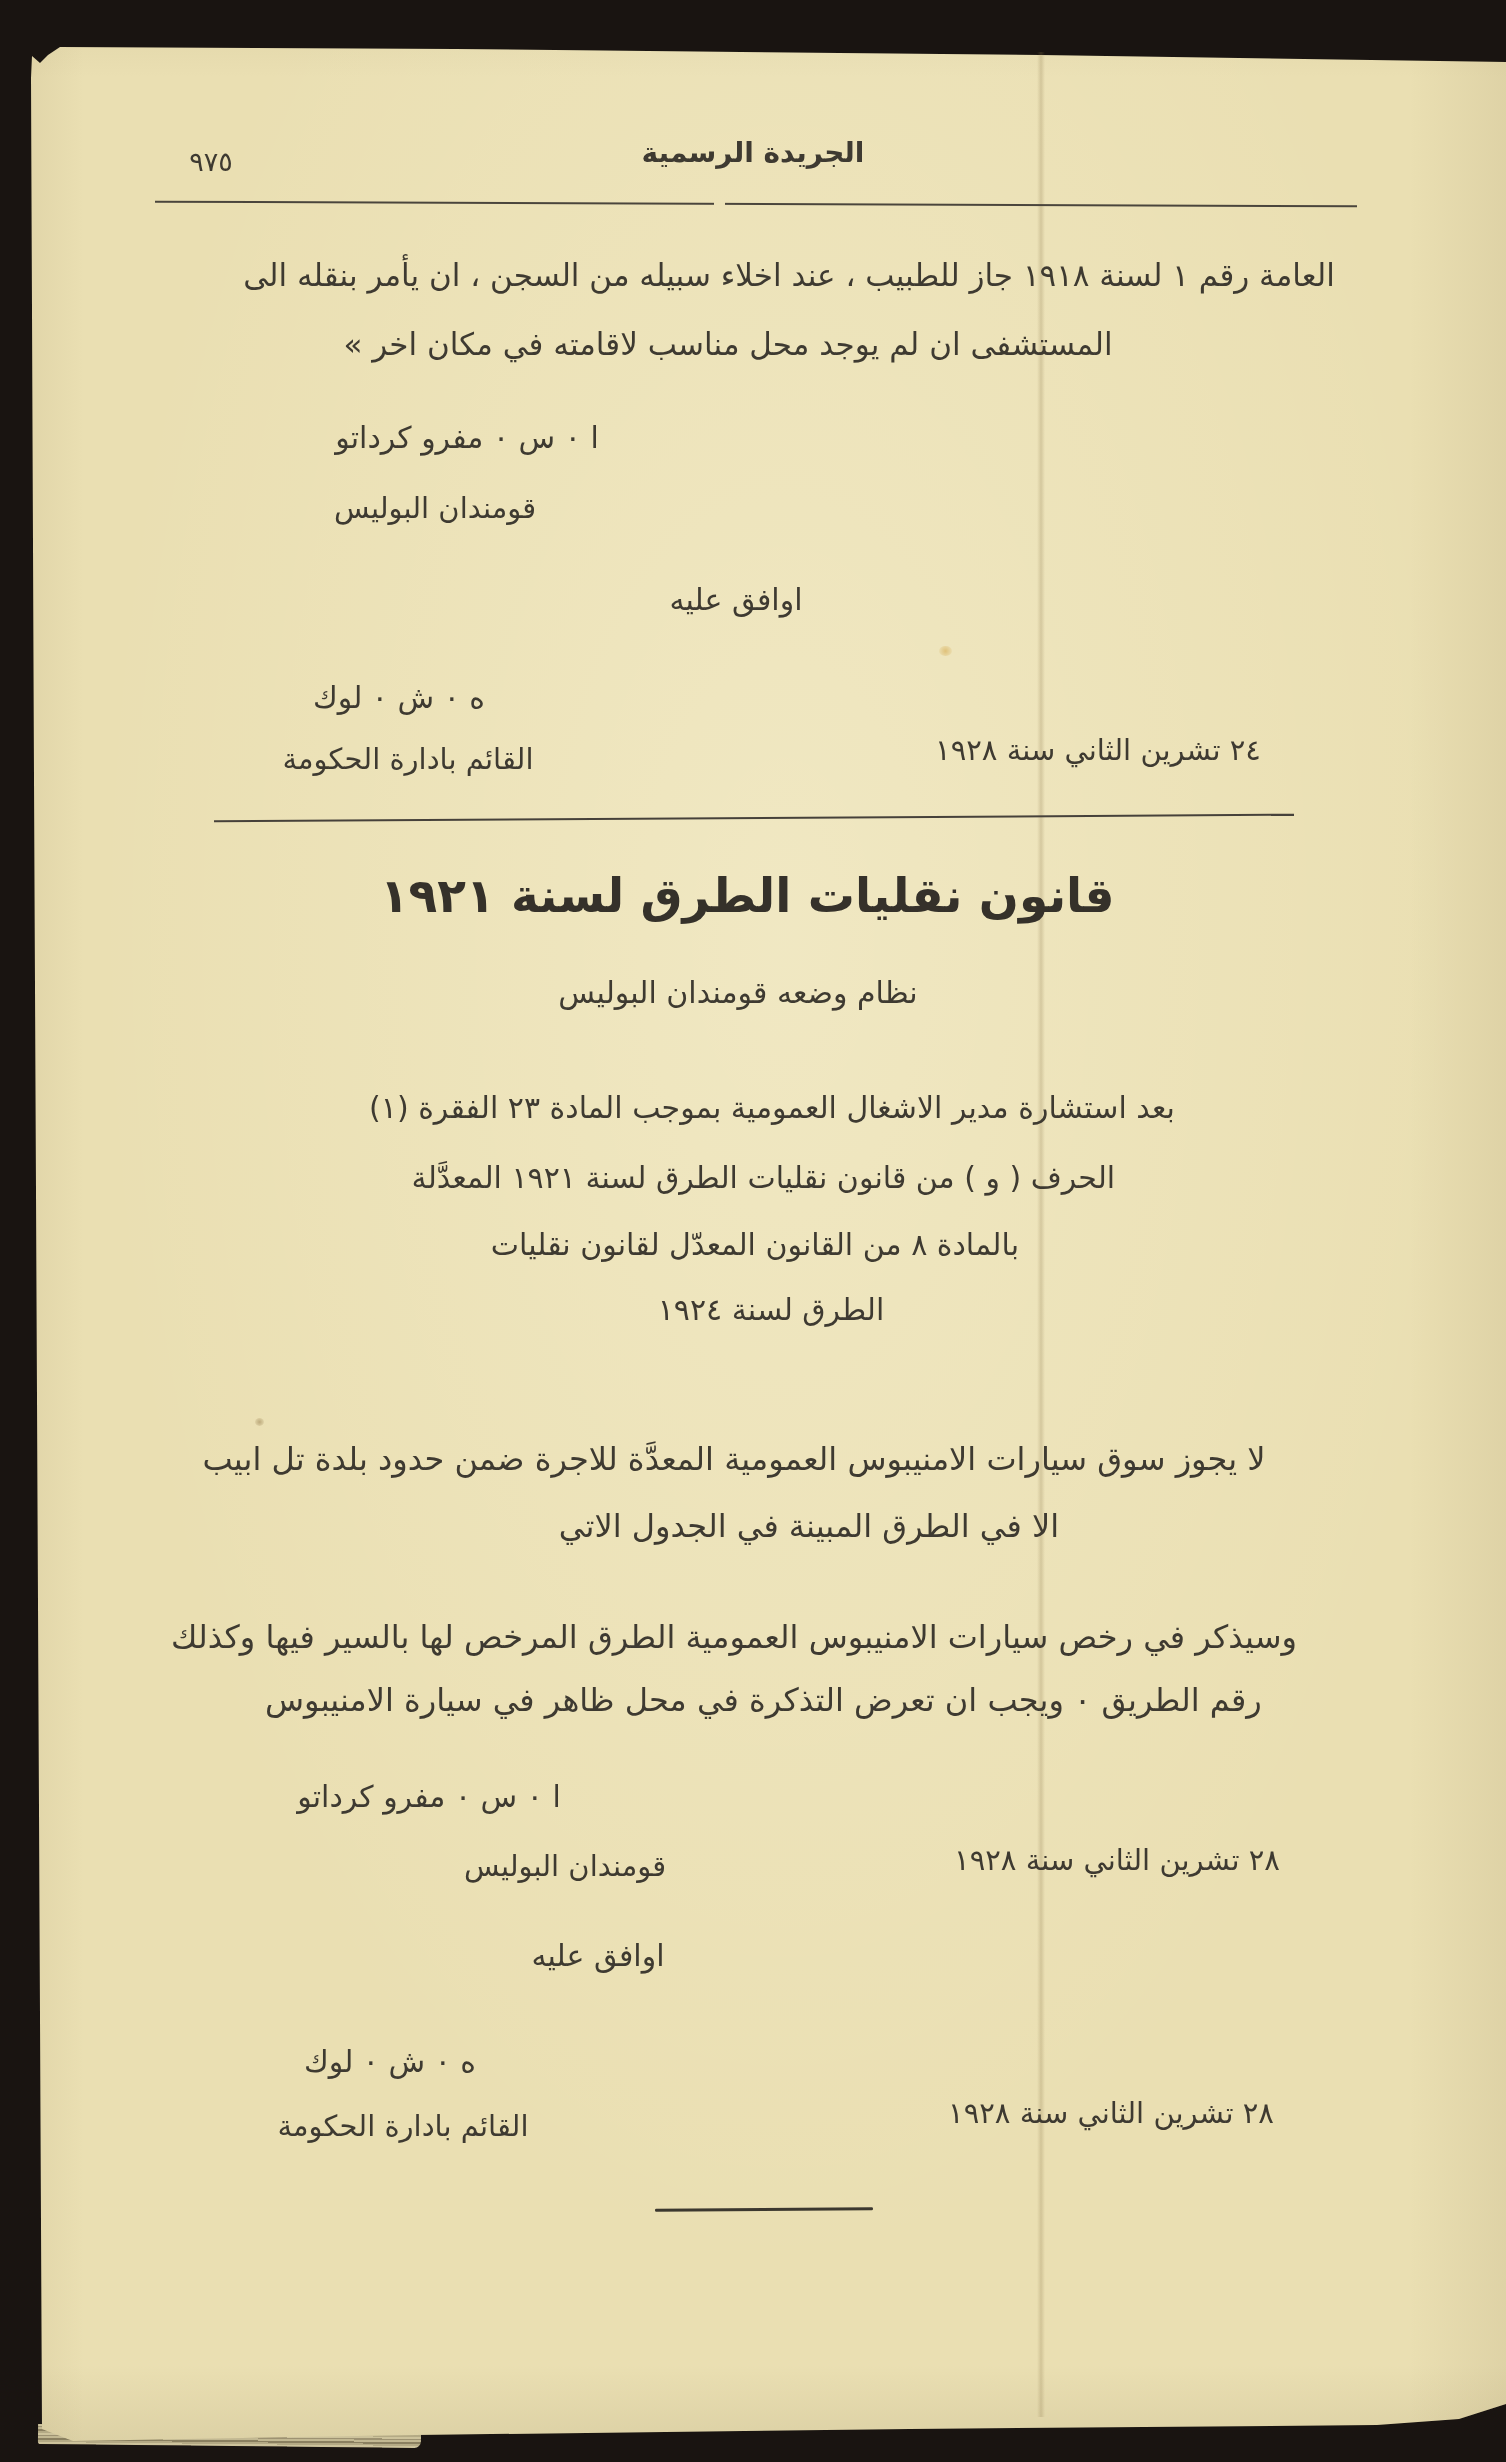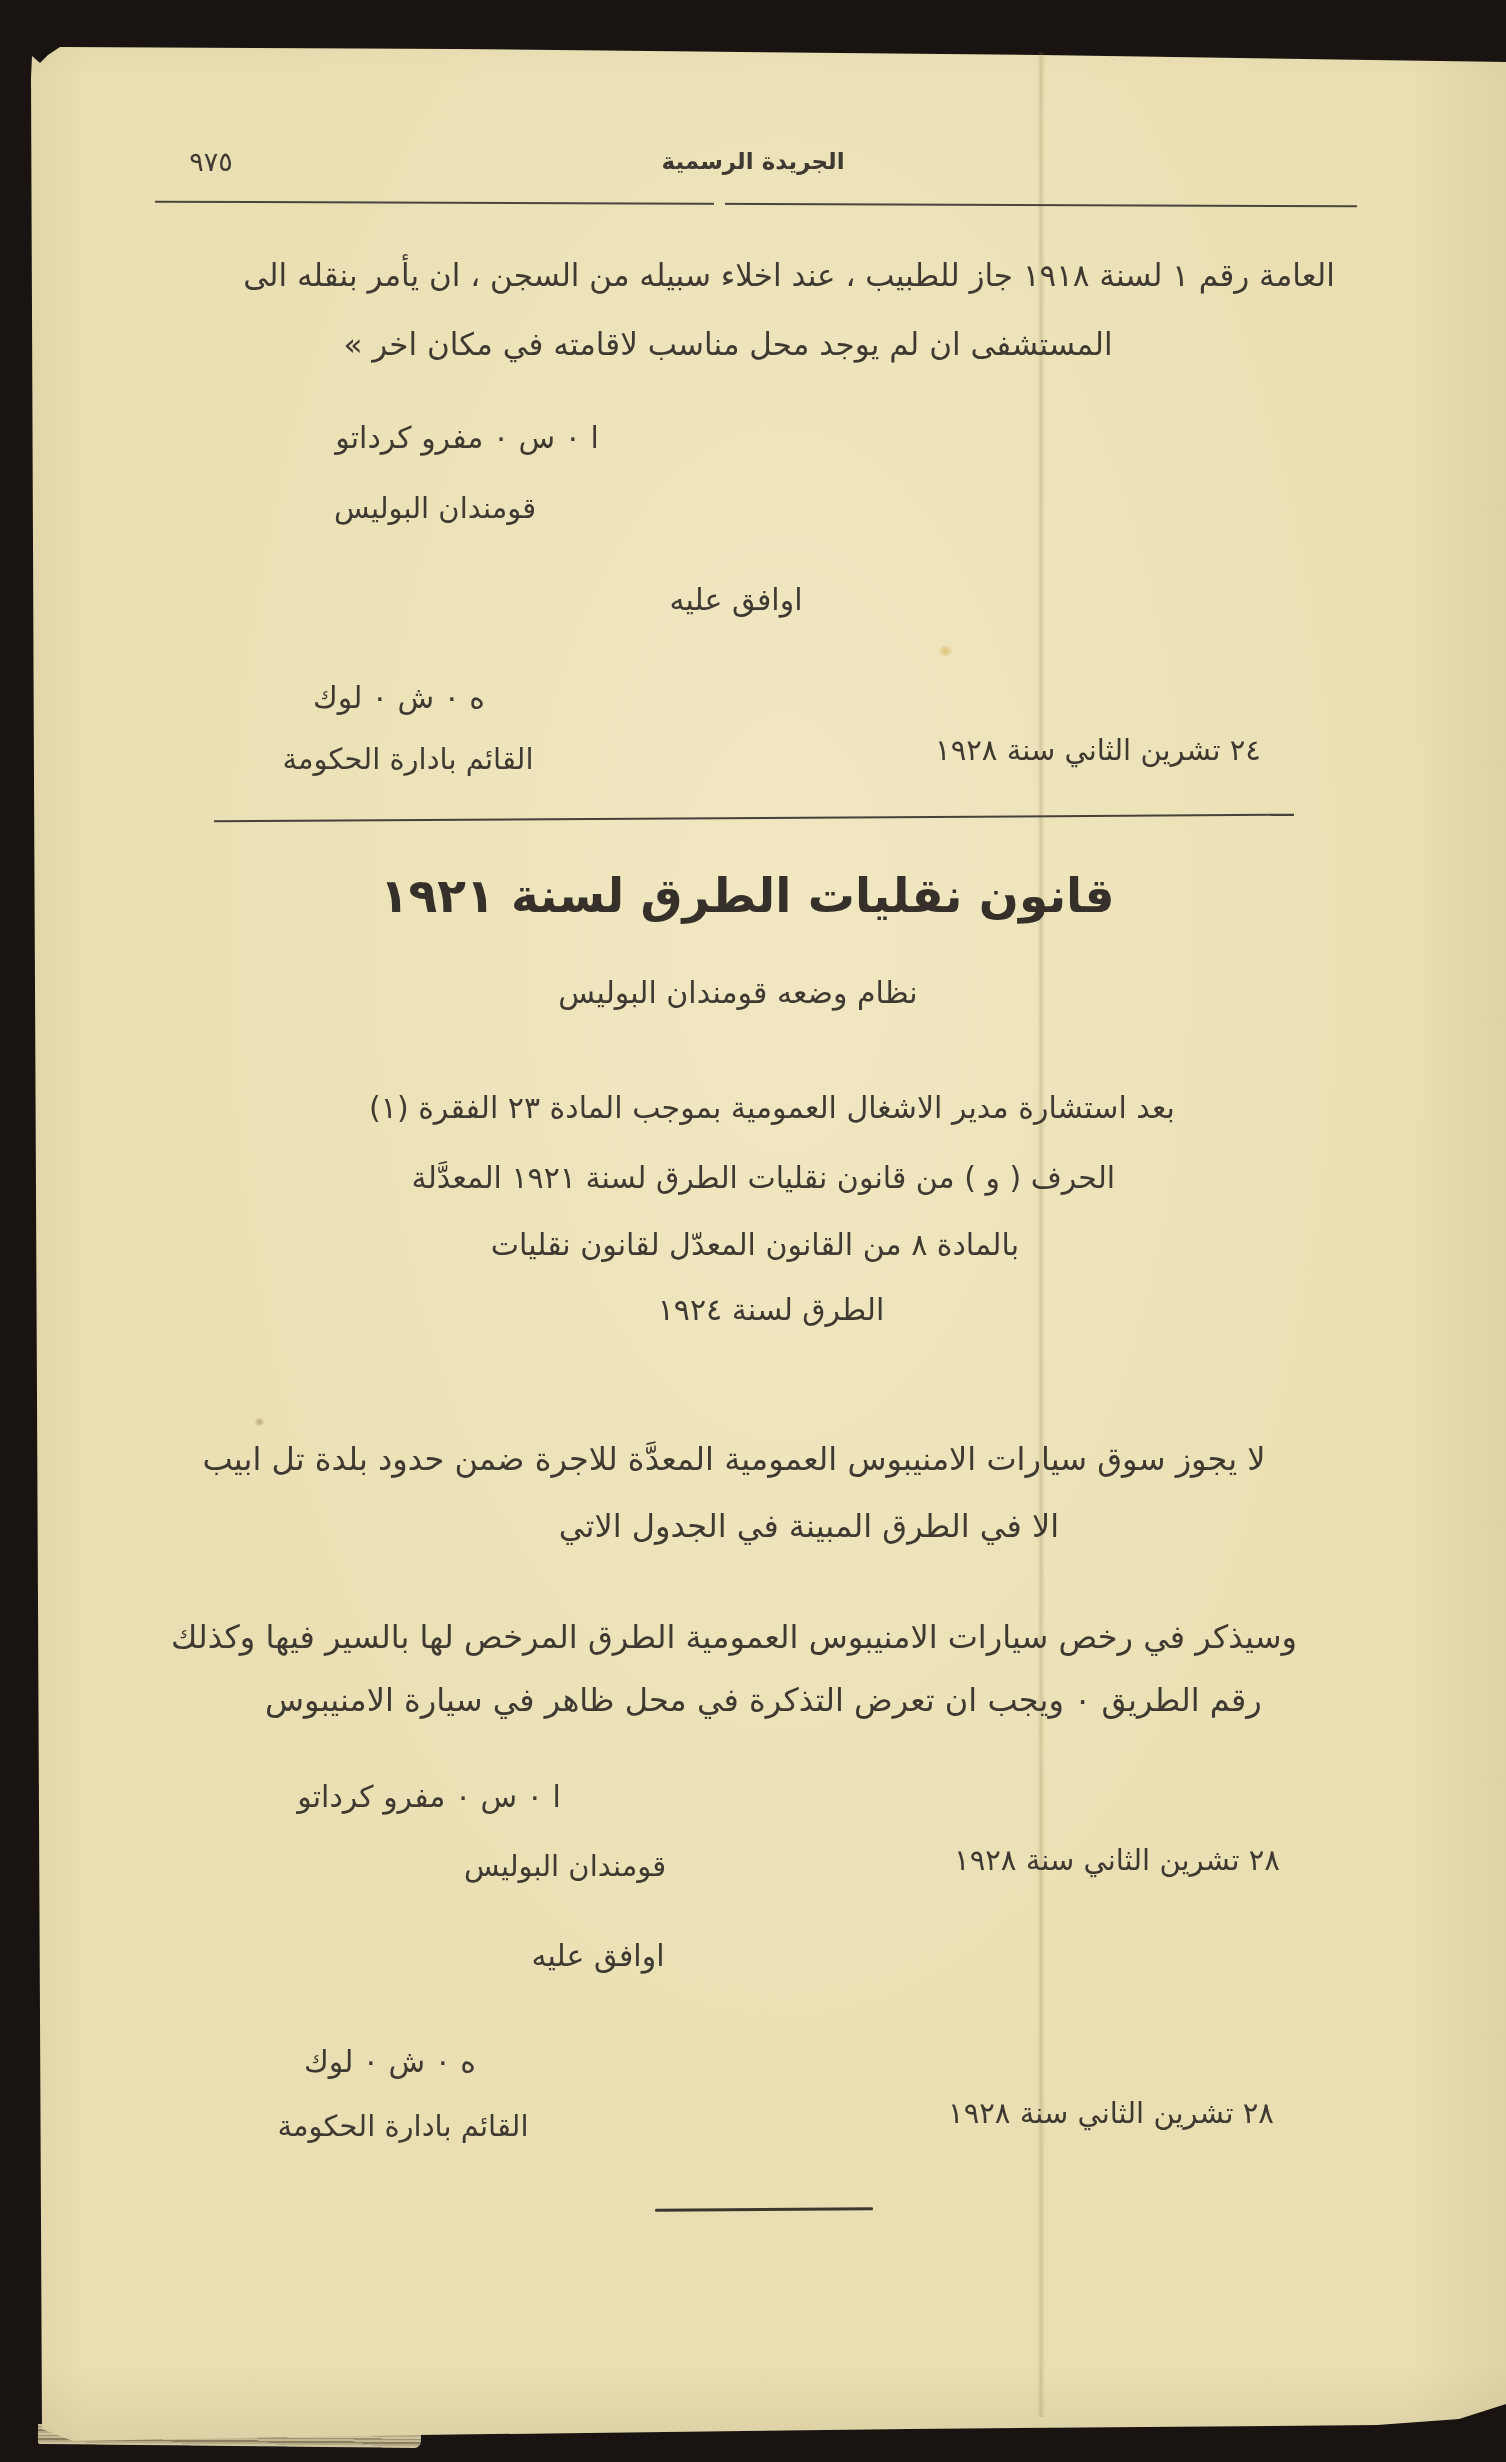--- a/index.html
+++ b/index.html
@@ -53,21 +53,21 @@
   }
 
   .line{
     position:absolute; left:0; width:100%;
     text-align:center; white-space:nowrap;
     direction:rtl; unicode-bidi:plaintext;
     color:#3e3a31;
   }
 
   .pageno       { top:146px;  font-size:27px; letter-spacing:2.6px; transform:translateX(-542px); }
-  .gztitle      { top:148px;  font-size:23px; font-weight:bold; transform:translateX(0px); }
+  .gztitle      { top:136px;  font-size:28px; font-weight:bold; transform:translateX(0px); }
 
   .rule1{
     position:absolute; left:155px; top:203px; width:1202px; height:1.9px;
     background:linear-gradient(to right, #4a453c 0 46.5%, rgba(0,0,0,0) 46.5% 47.4%, #4a453c 47.4% 100%);
     transform:rotate(0.22deg);
   }
   .rule2{
     position:absolute; left:214px; top:817px; width:1080px; height:1.9px;
     background:#46413a; transform:rotate(-0.35deg);
   }

